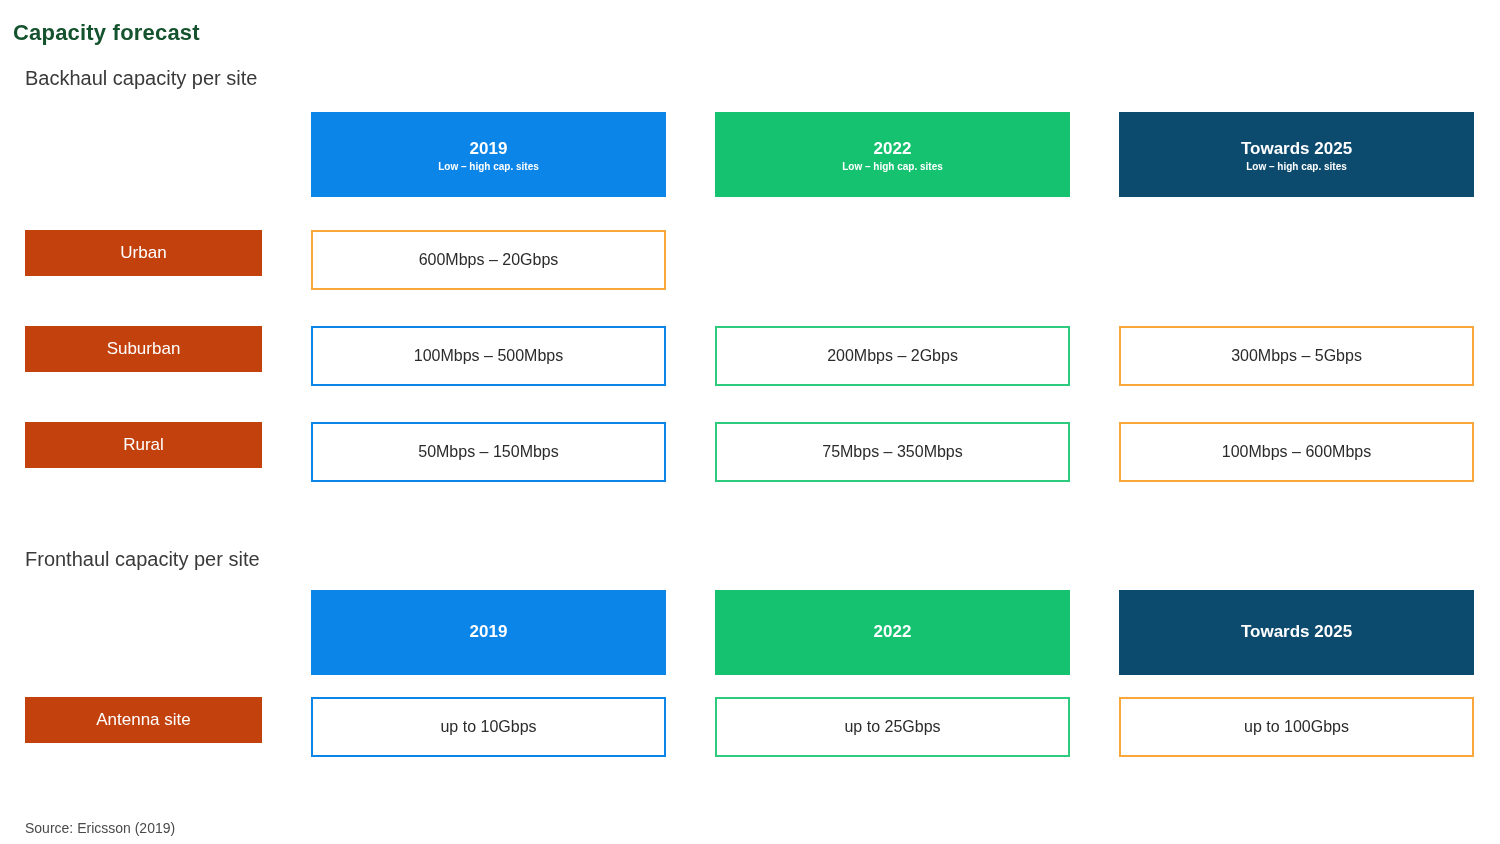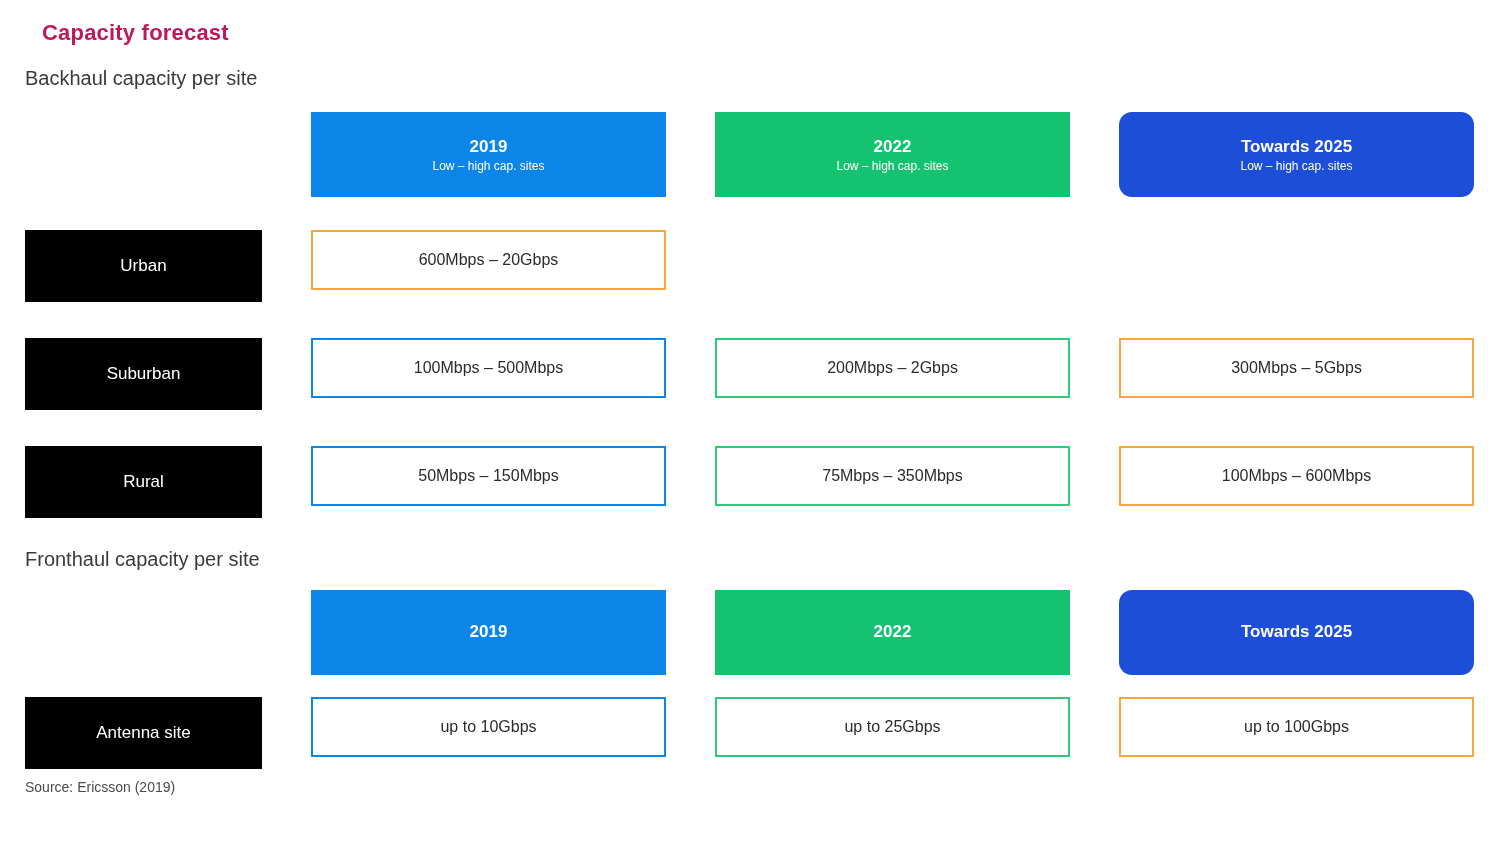--- a/index.html
+++ b/index.html
@@ -20,41 +20,41 @@
     position: relative;
     width: 1500px;
     height: 844px;
     box-sizing: border-box;
     padding: 0;
   }
 
   
   .title {
     position: absolute;
-    left: 42px;
+    left: 13px;
     top: 20px;
     font-size: 22px;
     font-weight: bold;
-    color: #be185d;
+    color: #14532d;
     letter-spacing: 0.2px;
   }
   .section-label {
     position: absolute;
     left: 25px;
     font-size: 20px;
     font-weight: normal;
     color: #3a3a3a;
   }
   .section-label.backhaul { top: 67px; }
   .section-label.fronthaul { top: 548px; }
 
   .source {
     position: absolute;
     left: 25px;
-    top: 779px;
+    top: 820px;
     font-size: 14px;
     color: #4a4a4a;
   }
 
   
   .table {
     position: absolute;
     left: 25px;
     width: 1452px;
   }
@@ -87,35 +87,35 @@
     justify-content: center;
     color: #ffffff;
     line-height: 1.32;
   }
   .hdr.two-line { padding-top: 2px; }
   .hdr-year {
     font-size: 17px;
     font-weight: bold;
   }
   .hdr-sub {
-    font-size: 12px;
-    font-weight: normal;
+    font-size: 10px;
+    font-weight: bold;
   }
   .hdr.blue   { background: #0b85e8; }
   .hdr.green  { background: #14c270; }
-  .hdr.orange { background: #1d4ed8; border-radius: 13px; }
+  .hdr.orange { background: #0c4a6e; }
 
   .hdr-spacer {
     height: 85px;
   }
 
   
   .catbox {
-    height: 72px;
-    background: #000000;
+    height: 46px;
+    background: #c2410c;
     color: #ffffff;
     display: flex;
     align-items: center;
     justify-content: center;
     font-size: 17px;
     font-weight: normal;
   }
 
   
   .valbox {

